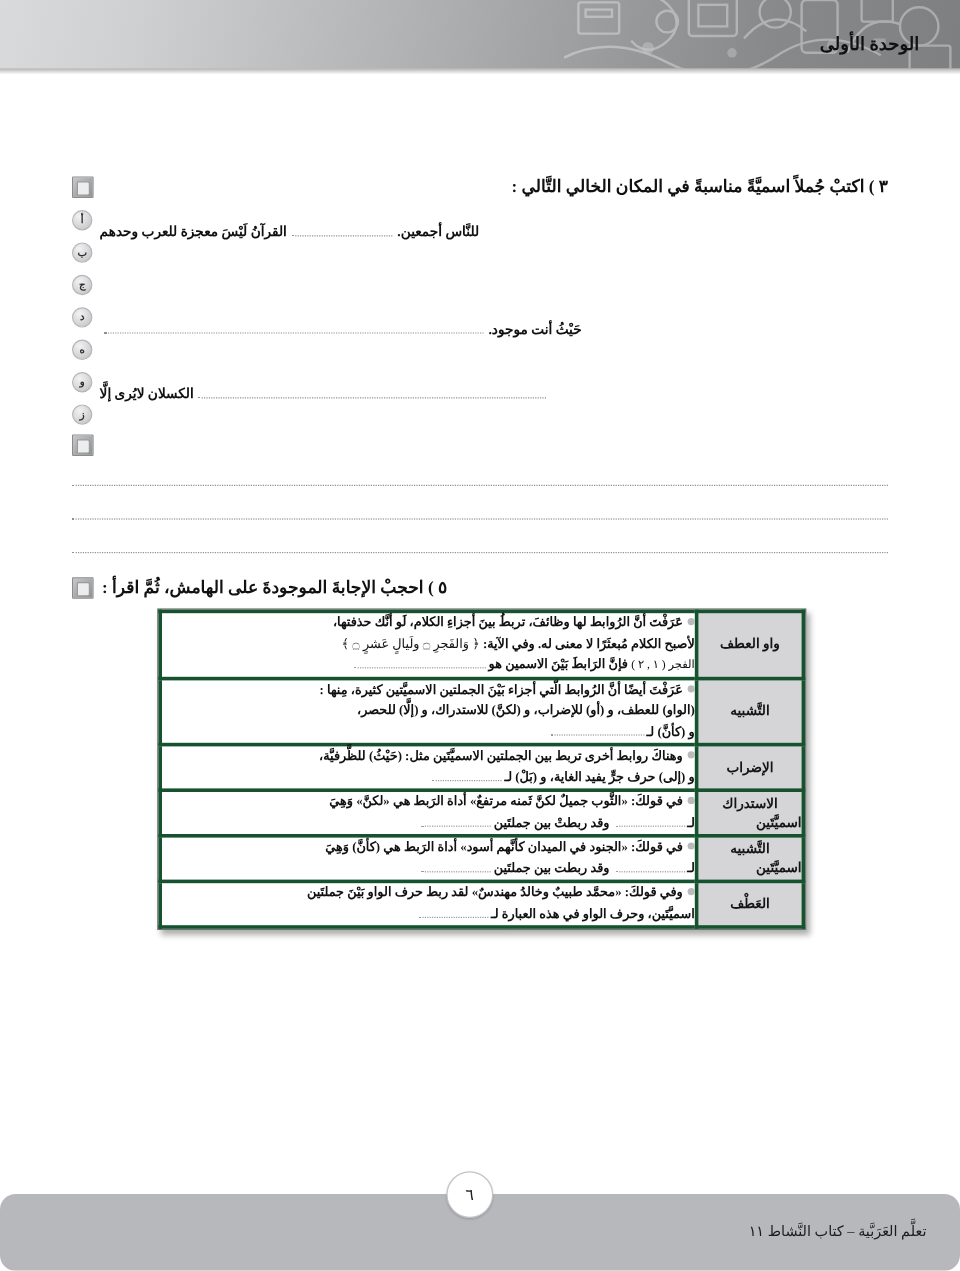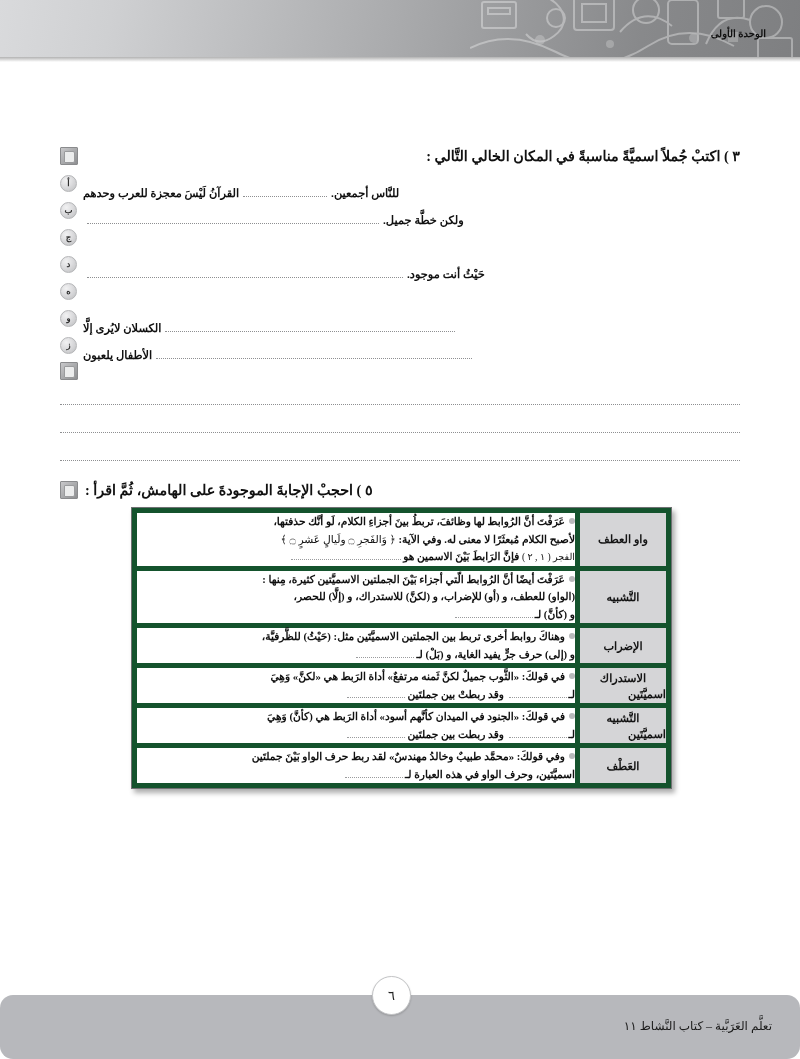--- a/index.html
+++ b/index.html
@@ -28,21 +28,21 @@
   }
   .header-deco {
     position: absolute;
     top: -6px; right: 0;
     width: 330px; height: 70px;
     opacity: .45;
   }
   .header-title {
     position: absolute;
     top: 28px; right: 34px;
-    font-size: 10px;
+    font-size: 15px;
     font-weight: bold;
     color: #111;
     letter-spacing: .2px;
   }
   .header-shadow {
     position: absolute;
     top: 57px; left: 0;
     width: 800px; height: 5px;
     background: linear-gradient(to bottom, rgba(0,0,0,.30), rgba(0,0,0,0));
   }
@@ -171,21 +171,21 @@
     background: #fff;
     border: 1px solid #6f7072;
     z-index: 4;
   }
   table.grammar {
     border-collapse: collapse;
     width: 100%;
     table-layout: fixed;
   }
   table.grammar td {
-    border: 5px solid #14532d;
+    border: 3px solid #14532d;
     vertical-align: middle;
     padding: 0;
   }
   td.lbl {
     width: 86px;
     background: #d5d5d7;
     text-align: center;
     font-size: 11.3px;
     font-weight: bold;
     color: #141414;
@@ -301,25 +301,20 @@
     <span class="item-body">
       <span class="seg">القرآنُ لَيْسَ معجزة للعرب وحدهم</span>
       <span class="dots" style="width:84px;"></span>
       <span class="seg">للنَّاس أجمعين.</span>
       <span class="dots dots-grow" style="border:none;"></span>
     </span>
   </div>
 
   <div class="item-row" style="top:144px;">
     <span class="item-letter">ب</span>
-    <span class="item-body">
-      <span class="dots" style="width:292px;"></span>
-      <span class="seg">ولكن خطَّة جميل.</span>
-      <span class="dots dots-grow" style="border:none;"></span>
-    </span>
   </div>
 
   <div class="item-row" style="top:171px;">
     <span class="item-letter">ج</span>
   </div>
 
   <div class="item-row" style="top:198px;">
     <span class="item-letter">د</span>
     <span class="item-body">
       <span class="dots" style="width:316px;"></span>
@@ -336,25 +331,20 @@
     <span class="item-letter">و</span>
     <span class="item-body">
       <span class="seg">الكسلان لايُرى إلَّا</span>
       <span class="dots" style="width:290px;"></span>
       <span class="dots dots-grow" style="border:none;"></span>
     </span>
   </div>
 
   <div class="item-row" style="top:279px;">
     <span class="item-letter">ز</span>
-    <span class="item-body">
-      <span class="seg">الأطفال يلعبون</span>
-      <span class="dots" style="width:316px;"></span>
-      <span class="dots dots-grow" style="border:none;"></span>
-    </span>
   </div>
 
   <div class="ex-head" style="top:305px;">
     <span class="ex-badge"></span>
   </div>
 
   <div class="write-line" style="top:347px;"></div>
   <div class="write-line" style="top:375px;"></div>
   <div class="write-line" style="top:403px;"></div>
 

